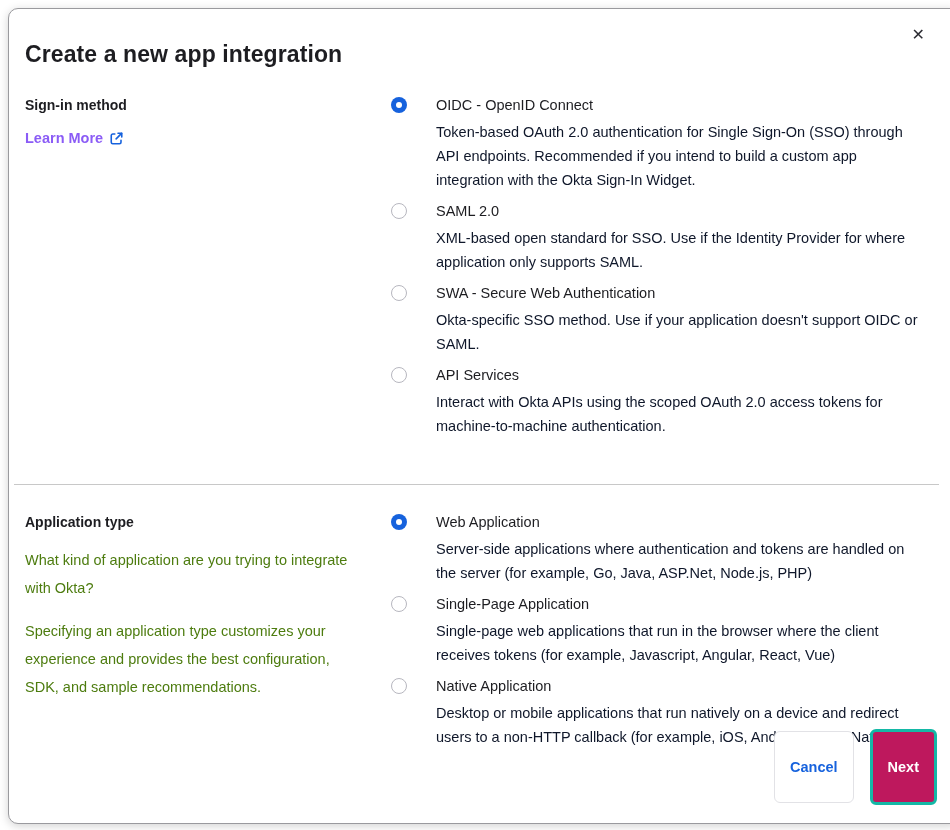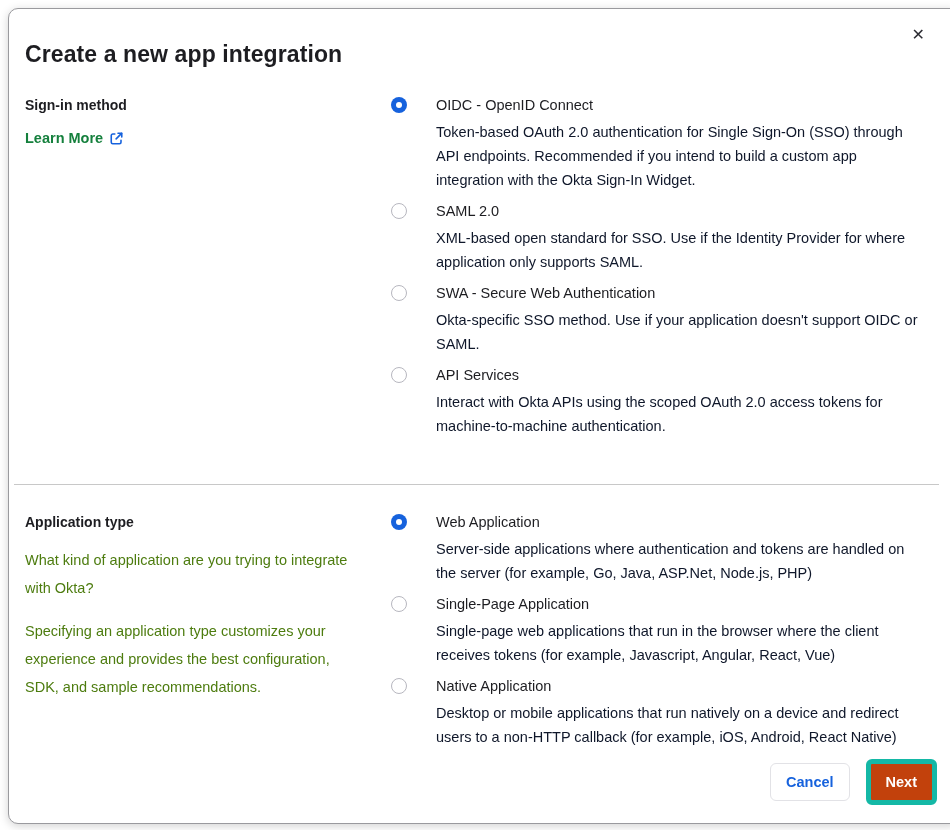--- a/index.html
+++ b/index.html
@@ -56,21 +56,21 @@
     color: #1d1d21;
     line-height: 18px;
   }
   .learn-more {
     display: inline-flex;
     align-items: center;
     gap: 6px;
     margin-top: 16px;
     font-size: 14.5px;
     font-weight: 700;
-    color: #15803d;
+    color: #8b5cf6;
     text-decoration: none;
     cursor: pointer;
   }
   .col-left p.desc {
     font-size: 14.5px;
     color: #4d7c0f;
     line-height: 28px;
     margin-top: 15px;
   }
   .option {
@@ -126,33 +126,33 @@
     display: flex;
     align-items: center;
     gap: 16px;
     padding-right: 22px;
   }
   .btn {
     font-family: "Liberation Sans", "DejaVu Sans", sans-serif;
     font-size: 14.5px;
     font-weight: 700;
     border-radius: 6px;
-    padding: 9px 15px;
+    padding: 26px 15px;
     cursor: pointer;
     line-height: 18px;
   }
   .btn-cancel {
     background: #ffffff;
     color: #1662dd;
     border: 1px solid #e2e2e6;
   }
   .btn-next {
-    background: #c2410c;
+    background: #be185d;
     color: #ffffff;
-    border: 5px solid #14b8a6;
+    border: 3px solid #14b8a6;
     text-align: center;
   }
 </style>
 </head>
 <body>
 
 <div class="modal">
 
   <button class="close-btn">✕</button>
 

